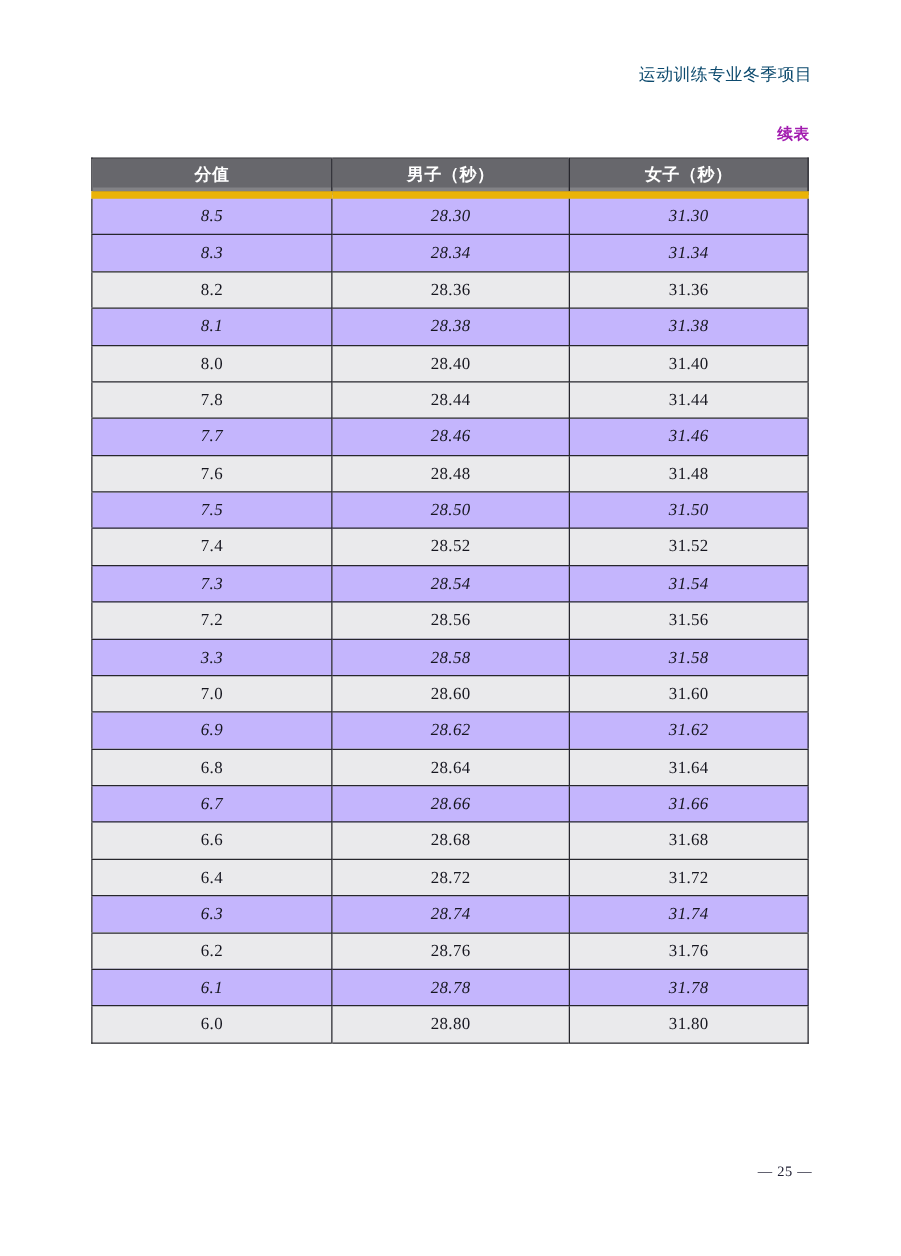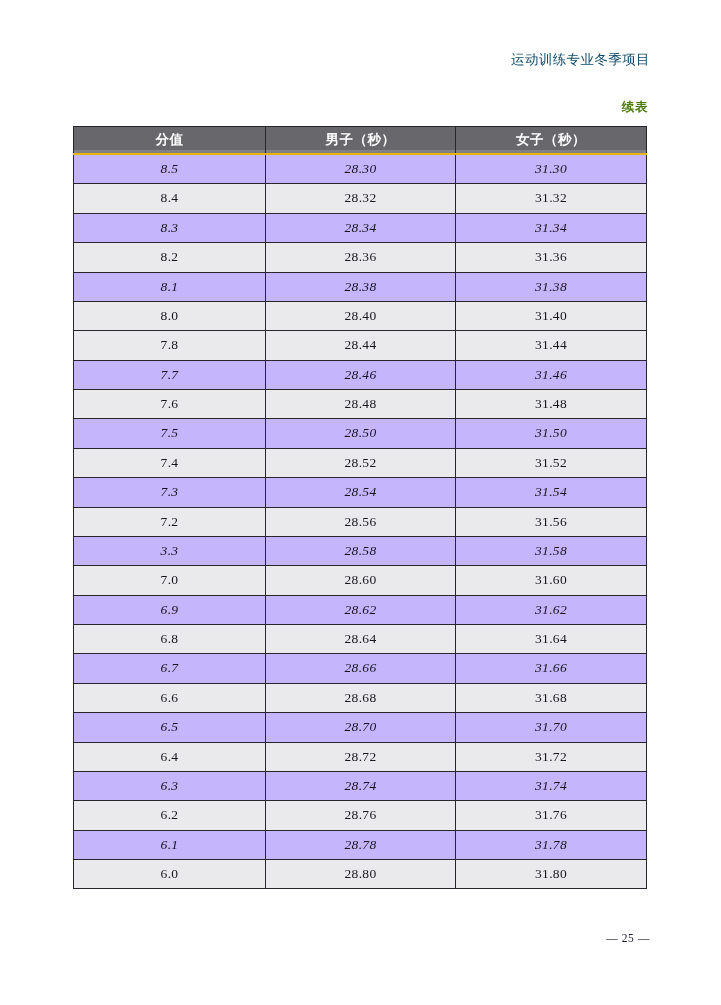--- a/index.html
+++ b/index.html
@@ -43,21 +43,21 @@
   
   .continued-label {
     position: absolute;
     top: 99px;
     left: 0;
     width: 648px;
     text-align: right;
     font-size: 12.5px;
     font-weight: bold;
     letter-spacing: 0.6px;
-    color: #4d7c0f;
+    color: #a21caf;
     line-height: 16px;
     white-space: nowrap;
   }
 
   
   .table-wrap {
     position: absolute;
     left: 73px;
     top: 126px;
     width: 573px;
@@ -77,21 +77,21 @@
   table.score-table thead th {
     height: 26px;
     background: #67676c;
     color: #ffffff;
     font-weight: bold;
     font-size: 13.5px;
     letter-spacing: 0.5px;
     text-align: center;
     vertical-align: middle;
     border-right: 1px solid #26262c;
-    border-bottom: 2px solid #eab308;
+    border-bottom: 6px solid #eab308;
     padding: 0;
     line-height: 26px;
     box-shadow: inset 0 -3px 0 0 rgba(255,255,255,0.18);
   }
   table.score-table thead th:last-child { border-right: none; }
 
   table.score-table tbody td {
     height: 28.38px;
     text-align: center;
     vertical-align: middle;
@@ -145,25 +145,20 @@
           <th>男子（秒）</th>
           <th>女子（秒）</th>
         </tr>
       </thead>
       <tbody id="table-body">
           <tr class="row-dark">
             <td>8.5</td>
             <td>28.30</td>
             <td>31.30</td>
           </tr>
-          <tr class="row-light">
-            <td>8.4</td>
-            <td>28.32</td>
-            <td>31.32</td>
-          </tr>
           <tr class="row-dark">
             <td>8.3</td>
             <td>28.34</td>
             <td>31.34</td>
           </tr>
           <tr class="row-light">
             <td>8.2</td>
             <td>28.36</td>
             <td>31.36</td>
           </tr>
@@ -235,25 +230,20 @@
           <tr class="row-dark">
             <td>6.7</td>
             <td>28.66</td>
             <td>31.66</td>
           </tr>
           <tr class="row-light">
             <td>6.6</td>
             <td>28.68</td>
             <td>31.68</td>
           </tr>
-          <tr class="row-dark">
-            <td>6.5</td>
-            <td>28.70</td>
-            <td>31.70</td>
-          </tr>
           <tr class="row-light">
             <td>6.4</td>
             <td>28.72</td>
             <td>31.72</td>
           </tr>
           <tr class="row-dark">
             <td>6.3</td>
             <td>28.74</td>
             <td>31.74</td>
           </tr>

